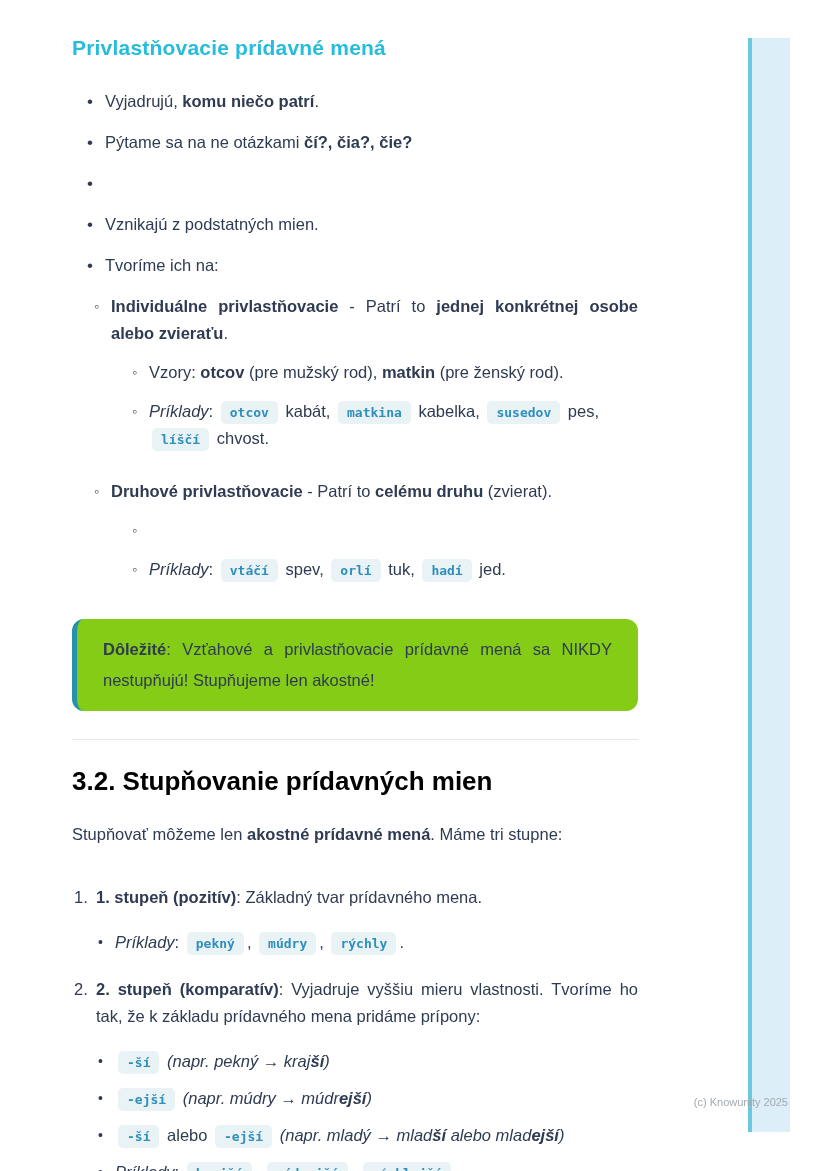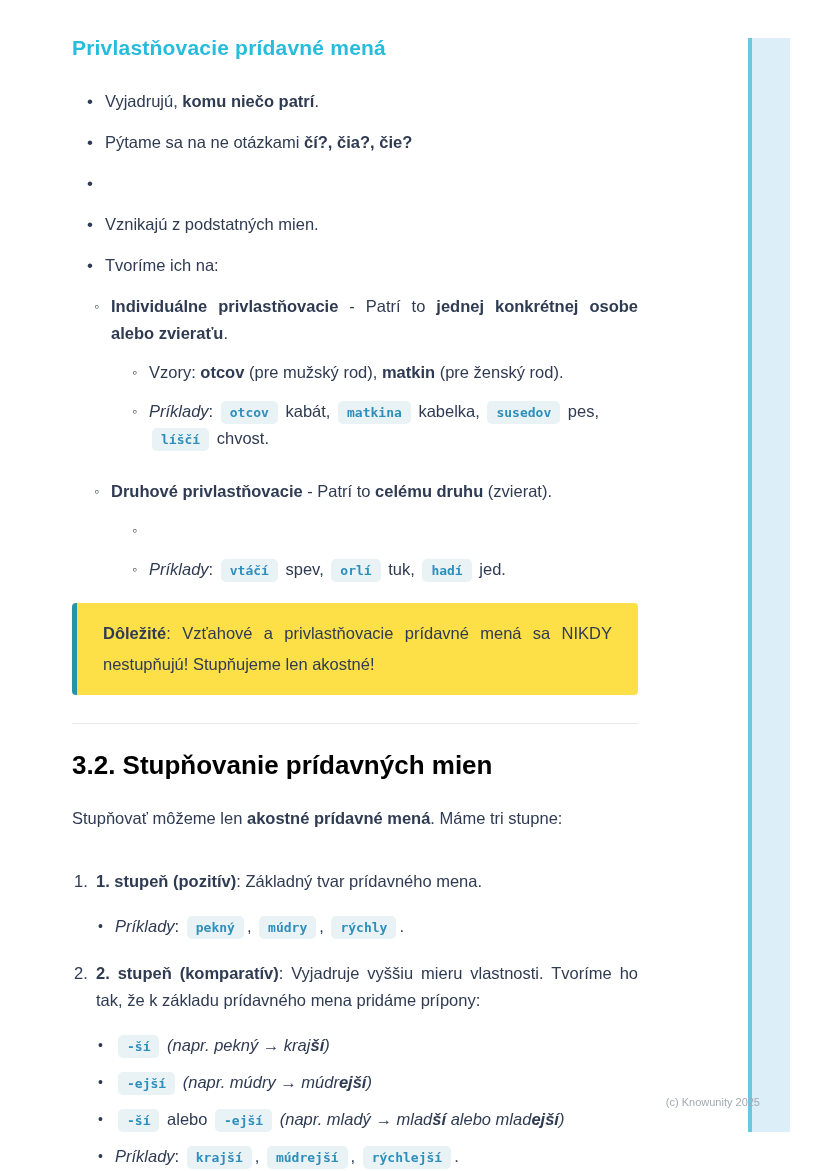--- a/index.html
+++ b/index.html
@@ -52,45 +52,45 @@
     background: #e9f2f5;
     border-radius: 5px;
     padding: 3px 9px;
     margin: 0 3px;
     white-space: nowrap;
     display: inline-block;
     line-height: 17px;
     vertical-align: baseline;
   }
   .infobox {
-    margin: 20px 0 0 0;
-    background: #fde047;
+    margin: 36px 0 0 0;
+    background: #84cc16;
     border-left: 5px solid #2793a9;
-    border-radius: 4px;
+    border-radius: 12px;
     padding: 15px 26px;
     font-size: 16.5px;
     line-height: 31px;
     text-align: justify;
   }
   .divider {
     border: none;
     border-top: 1px solid #e6e8ea;
     margin: 28px 0 0 0;
   }
   .intro-p { font-size: 16.5px; line-height: 27px; margin-bottom: 36px; }
   .edge-bar {
     position: absolute;
     top: 38px; left: 748px;
     width: 42px; height: 1094px;
     background: #dceef7;
     border-left: 4px solid #6cc8dc;
   }
   .footer {
     position: absolute;
-    top: 1096px; right: 68px;
+    top: 1096px; right: 40px;
     font-size: 11px;
     color: #a2aab2;
     z-index: 2;
   }
 </style>
 </head>
 <body>
 
 <div class="content">
 

